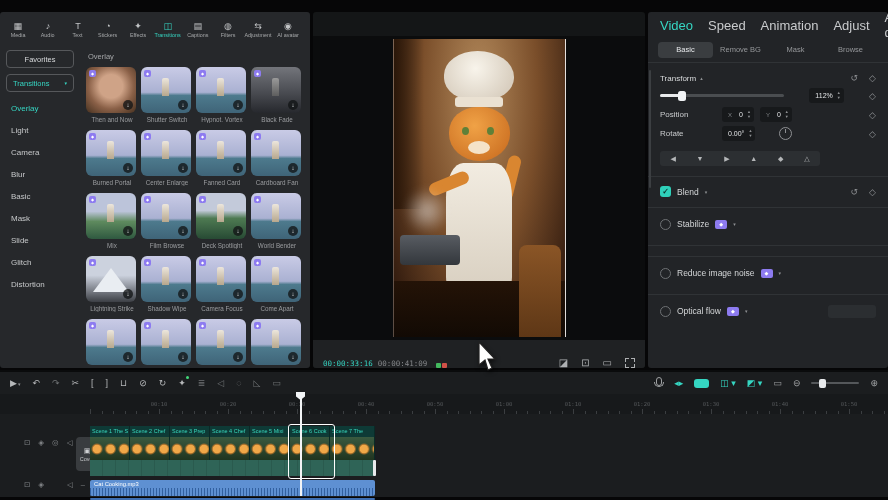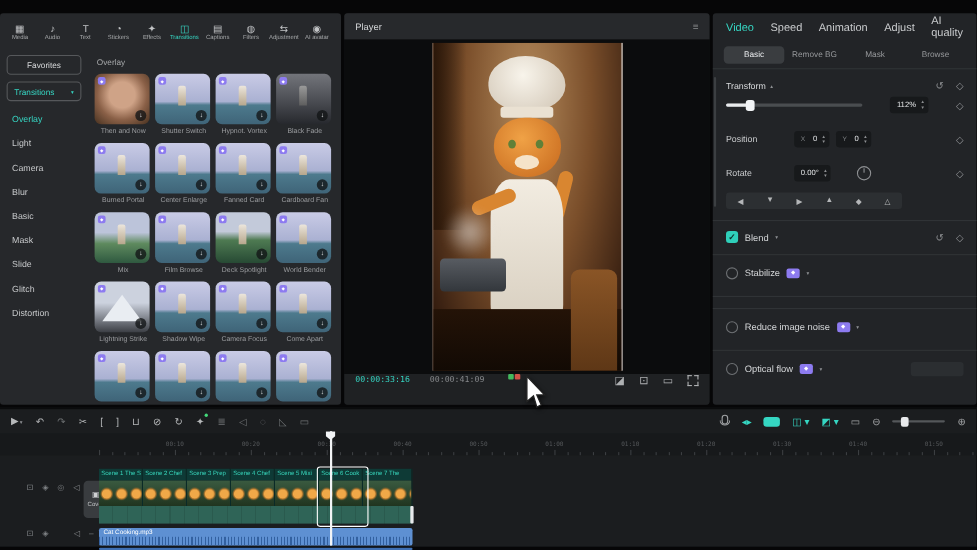--- a/index.html
+++ b/index.html
@@ -73,38 +73,38 @@
   .v-arm-r{position:absolute;left:110px;top:116px;width:13px;height:46px;border-radius:7px;background:#d98630;transform:rotate(14deg);}
   .v-steam{position:absolute;left:12px;top:146px;width:42px;height:52px;border-radius:50%;
            background:radial-gradient(circle,rgba(245,245,245,.55),rgba(245,245,245,0) 70%);filter:blur(4px);}
   .v-pot{position:absolute;left:6px;top:196px;width:60px;height:30px;border-radius:4px;
          background:linear-gradient(180deg,#585c62,#33373c);}
   .v-stove{position:absolute;left:0;bottom:0;width:100%;height:56px;
            background:linear-gradient(180deg,#241307,#120a04);}
   .v-stool{position:absolute;right:4px;bottom:0;width:42px;height:92px;border-radius:8px 8px 0 0;
            background:linear-gradient(180deg,#8a5526,#5e3716);}
   .pl-bar{position:absolute;left:0;right:0;bottom:0;height:28px;background:#1f2123;border-radius:0 0 3px 3px;
-          display:flex;align-items:flex-start;padding:0 10px;gap:18px;box-sizing:border-box;}
+          display:flex;align-items:flex-end;padding:0 10px;gap:5px;box-sizing:border-box;}
   .tc{font-family:"DejaVu Sans Mono",monospace;font-size:7.5px;}
   .tc-cur{color:#35d2c0;}
   .tc-dur{color:#85878a;}
   .ind{display:flex;gap:1px;margin-left:4px;}
   .ind i{width:5px;height:5px;border-radius:1px;display:block;}
   .pl-icons{margin-left:auto;display:flex;gap:13px;align-items:center;color:#aeb0b2;font-size:10px;}
   .fsq{position:relative;width:10px;height:10px;display:inline-block;}
   .fsq:before{content:"";position:absolute;left:0;top:0;width:3px;height:3px;border-left:1.4px solid #aeb0b2;border-top:1.4px solid #aeb0b2;}
   .fsq:after{content:"";position:absolute;right:0;bottom:0;width:3px;height:3px;border-right:1.4px solid #aeb0b2;border-bottom:1.4px solid #aeb0b2;}
   .fsq .c2:before{content:"";position:absolute;right:0;top:0;width:3px;height:3px;border-right:1.4px solid #aeb0b2;border-top:1.4px solid #aeb0b2;}
   .fsq .c2:after{content:"";position:absolute;left:0;bottom:0;width:3px;height:3px;border-left:1.4px solid #aeb0b2;border-bottom:1.4px solid #aeb0b2;}
 
   
   .right-panel{left:648px;width:240px;background:#222427;}
   .rp-scroll{position:absolute;left:1px;top:58px;width:2px;height:118px;background:#3c3f42;border-radius:1px;}
   .rp-inner{padding:0 12px;}
-  .rp-tabs{display:flex;gap:15px;height:26px;align-items:center;font-size:10px;color:#c9cbcd;}
+  .rp-tabs{display:flex;gap:15px;height:26px;align-items:center;font-size:13px;color:#c9cbcd;}
   .rp-tab.active{color:#36d6c3;}
   .rp-subtabs{display:flex;height:24px;align-items:center;font-size:7.5px;color:#96989b;
               border-bottom:1px solid #303336;margin:0 -12px;padding:0 10px;}
   .rp-subtab{flex:1;text-align:center;line-height:16px;}
   .rp-subtab.active{background:#3a3d40;border-radius:4px;color:#e8eaec;height:16px;}
   .row{display:flex;align-items:center;}
   .sec-head{margin-top:10px;font-size:8px;color:#d8dadc;gap:4px;}
   .tinycaret{font-size:5px;color:#8e9093;}
   .right-icons{margin-left:auto;display:flex;gap:11px;color:#8e9093;font-size:9px;align-items:center;}
   .sublabel{font-size:7.5px;color:#b9bbbd;margin-top:9px;}
@@ -112,21 +112,21 @@
   .slider{position:relative;width:124px;height:3px;background:#4a4d50;border-radius:2px;}
   .slider .fill{position:absolute;left:0;top:0;bottom:0;background:#e8eaec;border-radius:2px;}
   .slider .knob{position:absolute;top:-3.5px;width:8px;height:10px;background:#f2f4f6;border-radius:2.5px;}
   .valbox{display:flex;align-items:center;background:#17191b;border-radius:3px;height:15px;
           padding:0 3px 0 6px;font-size:7px;color:#e2e4e6;gap:4px;}
   .stepper{display:flex;flex-direction:column;font-size:4px;color:#8e9093;line-height:4.5px;}
   .kfd{color:#8e9093;font-size:9px;}
   .uni-row{margin-top:13px;font-size:8px;color:#c9cbcd;}
   .toggle{margin-left:auto;width:22px;height:12px;border-radius:6px;background:#2fd0ba;position:relative;}
   .toggle:after{content:"";position:absolute;right:1.5px;top:1.5px;width:9px;height:9px;border-radius:50%;background:#fff;}
-  .pos-row,.rot-row{margin-top:16px;font-size:8px;color:#c9cbcd;}
+  .pos-row,.rot-row{margin-top:4px;font-size:8px;color:#c9cbcd;}
   .flabel{width:62px;}
   .axpre{color:#7e8184;font-size:6px;margin-right:3px;}
   .dial{width:11px;height:11px;border:1px solid #8e9093;border-radius:50%;position:relative;margin-left:24px;}
   .dial:after{content:"";position:absolute;left:5px;top:1px;width:1px;height:4px;background:#8e9093;}
   .alignbar{margin-top:10px;width:160px;height:15px;background:#2c2f32;border-radius:3px;
             display:flex;align-items:center;justify-content:space-around;font-size:7px;color:#b4b6b8;}
   .divider{height:1px;background:#303336;margin:10px -12px 0;}
   .blend-row{margin-top:9px;gap:6px;font-size:8.5px;color:#d4d6d8;}
   .check{width:11px;height:11px;border-radius:3px;background:#2fd0ba;color:#0d2e29;font-size:8px;
          line-height:11px;text-align:center;font-weight:bold;}
@@ -411,24 +411,20 @@
                 <div class="dlb">↓</div>
               </div>
               <div class="tname"></div>
             </div>
           </div>
       </div>
     </div>
   </div>
 
   <div class="panel player-panel">
-    <div class="pl-header">
-      <span class="pl-title">Player</span>
-      <span class="pl-menu">≡</span>
-    </div>
     <div class="pl-stage">
       <div class="video">
         <div class="v-shelf"></div>
         <div class="v-hat"></div>
         <div class="v-hatband"></div>
         <div class="v-face"></div>
         <div class="v-eye l"></div>
         <div class="v-eye r"></div>
         <div class="v-muzzle"></div>
         <div class="v-arm-r"></div>

